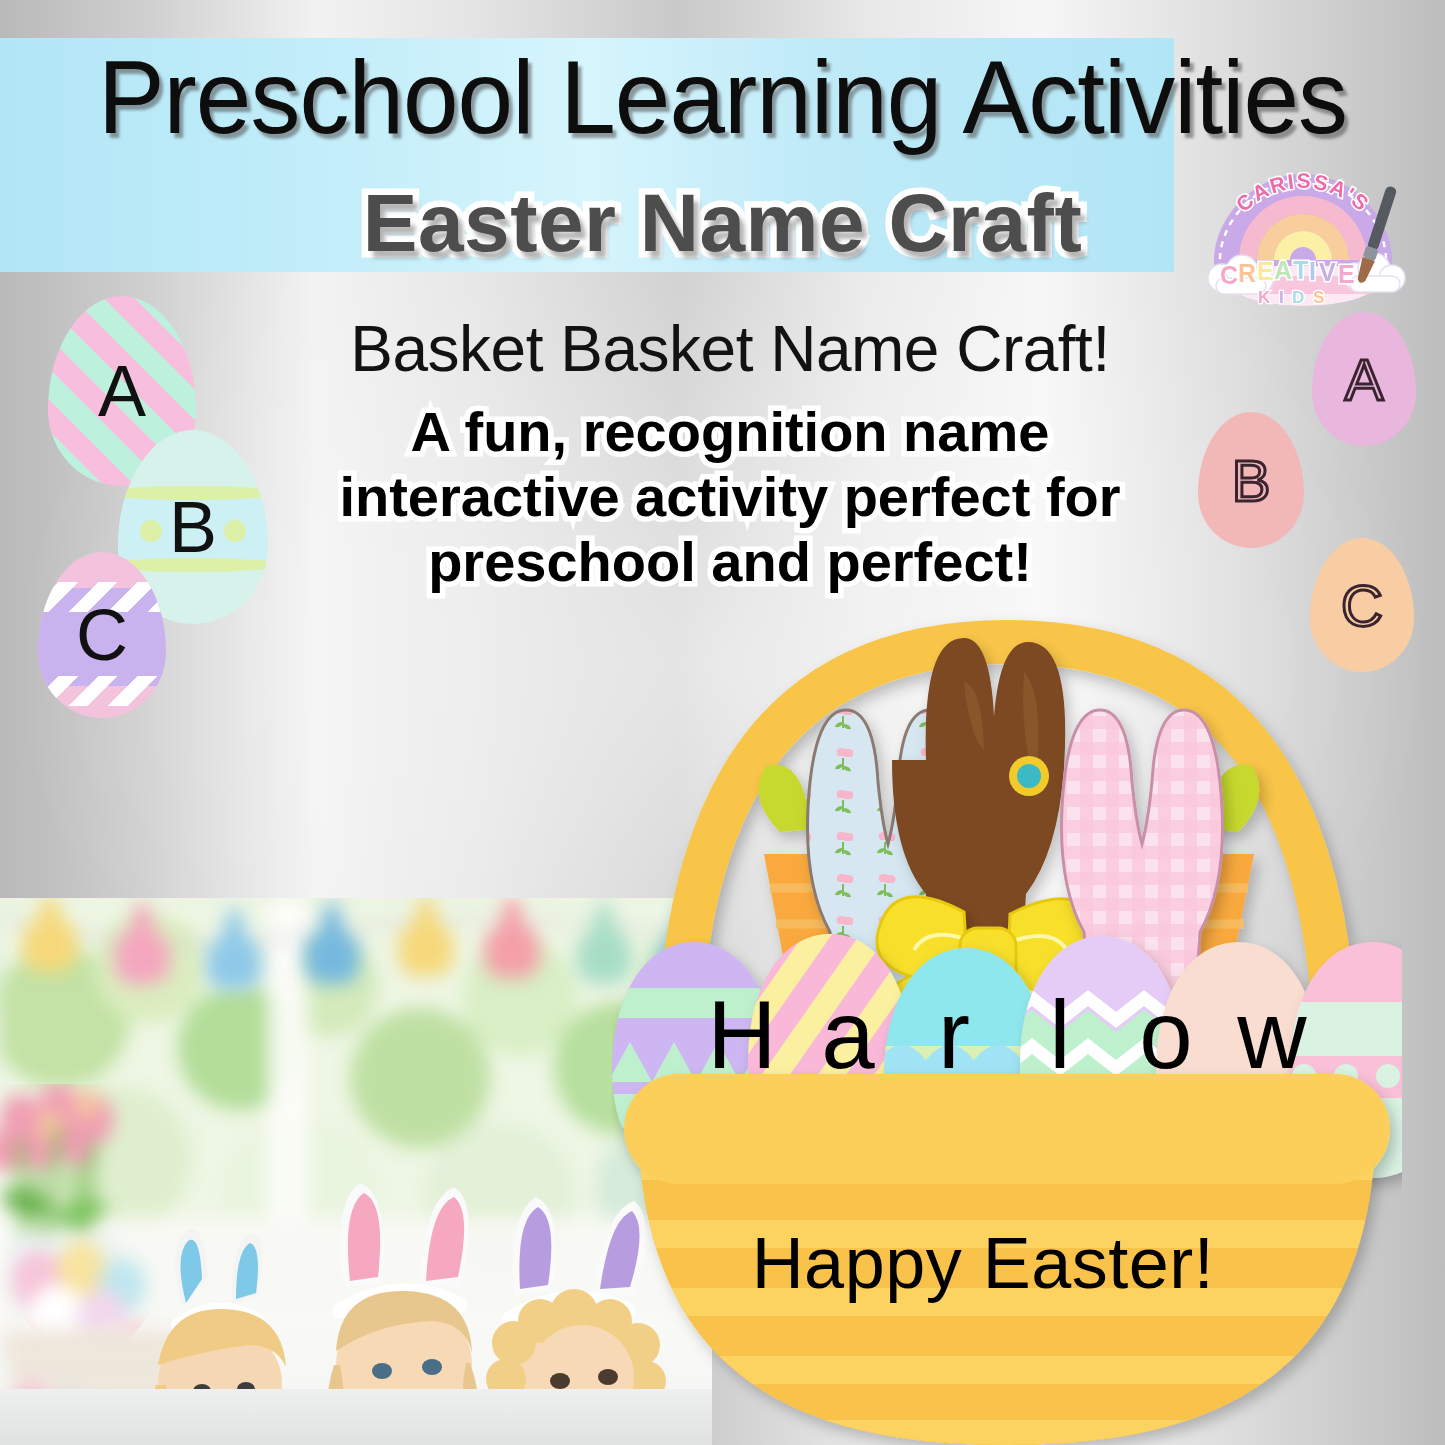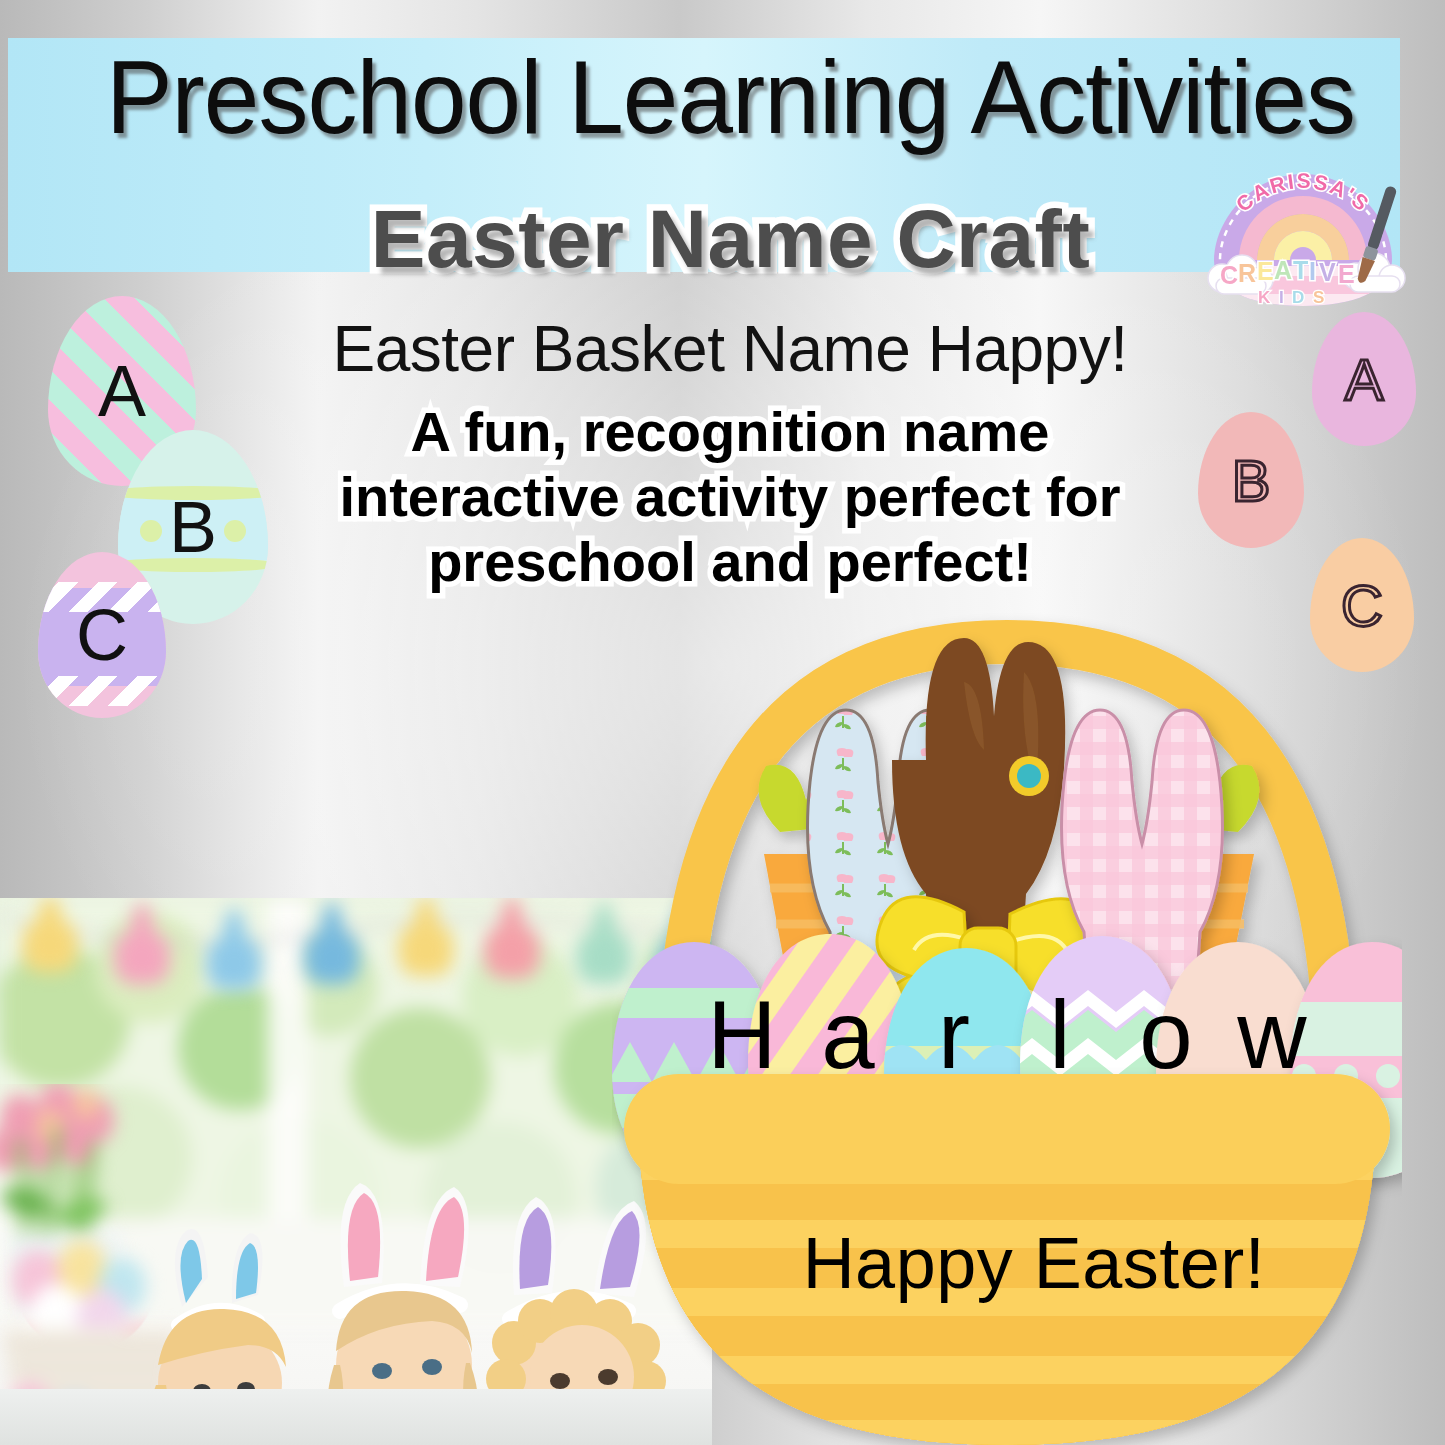--- a/index.html
+++ b/index.html
@@ -9,30 +9,30 @@
     background:#d9d9d9;
   }
   #stage{position:relative;width:1445px;height:1445px;overflow:hidden;
     background:linear-gradient(90deg,#b9b9b9 0%,#cfcfcf 10%,#f2f2f2 22%,#e4e4e4 33%,#c9c9c9 47%,#e8e8e8 60%,#f6f6f6 72%,#dcdcdc 86%,#bdbdbd 100%);
   }
   #bgsheen{position:absolute;inset:0;
     background:radial-gradient(ellipse 70% 55% at 50% 46%, rgba(255,255,255,.55) 0%, rgba(255,255,255,0) 70%);
     pointer-events:none;}
 
   
-  .header-band{position:absolute;left:8px;top:38px;width:1392px;height:234px;
+  .header-band{position:absolute;left:0;top:38px;width:1174px;height:234px;
     background:linear-gradient(90deg,#b2e6f6 0%,#c4eefa 30%,#d6f5fc 50%,#bfeaf8 70%,#b2e6f6 100%);
     overflow:visible;}
   .h-title{position:absolute;left:0;top:6px;width:1445px;text-align:center;
     font-size:103px;line-height:1.05;font-weight:400;color:#0d0d0d;
     letter-spacing:-1px;
     text-shadow:4px 5px 3px rgba(80,80,80,.55);
     font-family:"Liberation Sans",sans-serif;
     transform:scaleX(.97);}
-  .h-sub-wrap{position:absolute;left:0;top:138px;width:1445px;text-align:center;margin-top:16px;}
+  .h-sub-wrap{position:absolute;left:0;top:138px;width:1445px;text-align:center;}
   .h-sub{display:inline-block;font-size:82px;font-weight:800;color:#4d4d4d;
     letter-spacing:.5px;
     -webkit-text-stroke:13px #ffffff;paint-order:stroke fill;
     text-shadow:5px 7px 4px rgba(90,90,90,.45);
     font-family:"Liberation Sans",sans-serif;}
 
   
   .logo{position:absolute;left:1196px;top:172px;width:214px;height:136px;}
   .logo svg{display:block}
 
@@ -75,21 +75,21 @@
     background:linear-gradient(180deg,#eef0ef,#dfe2e0);}
 
   
   .craft{position:absolute;left:612px;top:612px;width:790px;height:833px;}
   .craft svg{display:block}
   .name-row{position:absolute;left:612px;top:975px;width:790px;height:120px;
      display:flex;align-items:center;justify-content:center;gap:0px;
      pointer-events:none;}
   .name-ltr{font-size:96px;font-weight:400;color:#000;line-height:1;
      font-family:"Liberation Sans",sans-serif;width:106px;text-align:center;}
-  .happy{position:absolute;left:639px;top:1222px;width:790px;text-align:center;
+  .happy{position:absolute;left:588px;top:1222px;width:790px;text-align:center;
      font-size:72px;color:#000;font-weight:400;letter-spacing:.5px;
      font-family:"Liberation Sans",sans-serif;}
 </style>
 </head>
 <body>
 
 <div id="stage">
   <div id="bgsheen"></div>
 
   <div class="photo">
@@ -565,20 +565,20 @@
       </g>
 
       <g transform="rotate(18 180 60)">
         <rect x="176" y="12" width="11" height="66" rx="5" fill="#555a61"></rect>
         <rect x="175" y="76" width="13" height="12" rx="3" fill="#8d949c"></rect>
         <path d="M175 88 h13 l-3 22 q-4 6-8 0z" fill="#9e6a47"></path>
       </g>
     </svg>
   </div>
 
-  <div class="lead">Easter Basket Name Happy!</div>
+  <div class="lead">Basket Basket Name Craft!</div>
   <div class="blurb">
     <div>A fun, recognition name</div>
     <div>interactive activity perfect for</div>
     <div>preschool and perfect!</div>
   </div>
 
 </div>
 
 </body></html>

